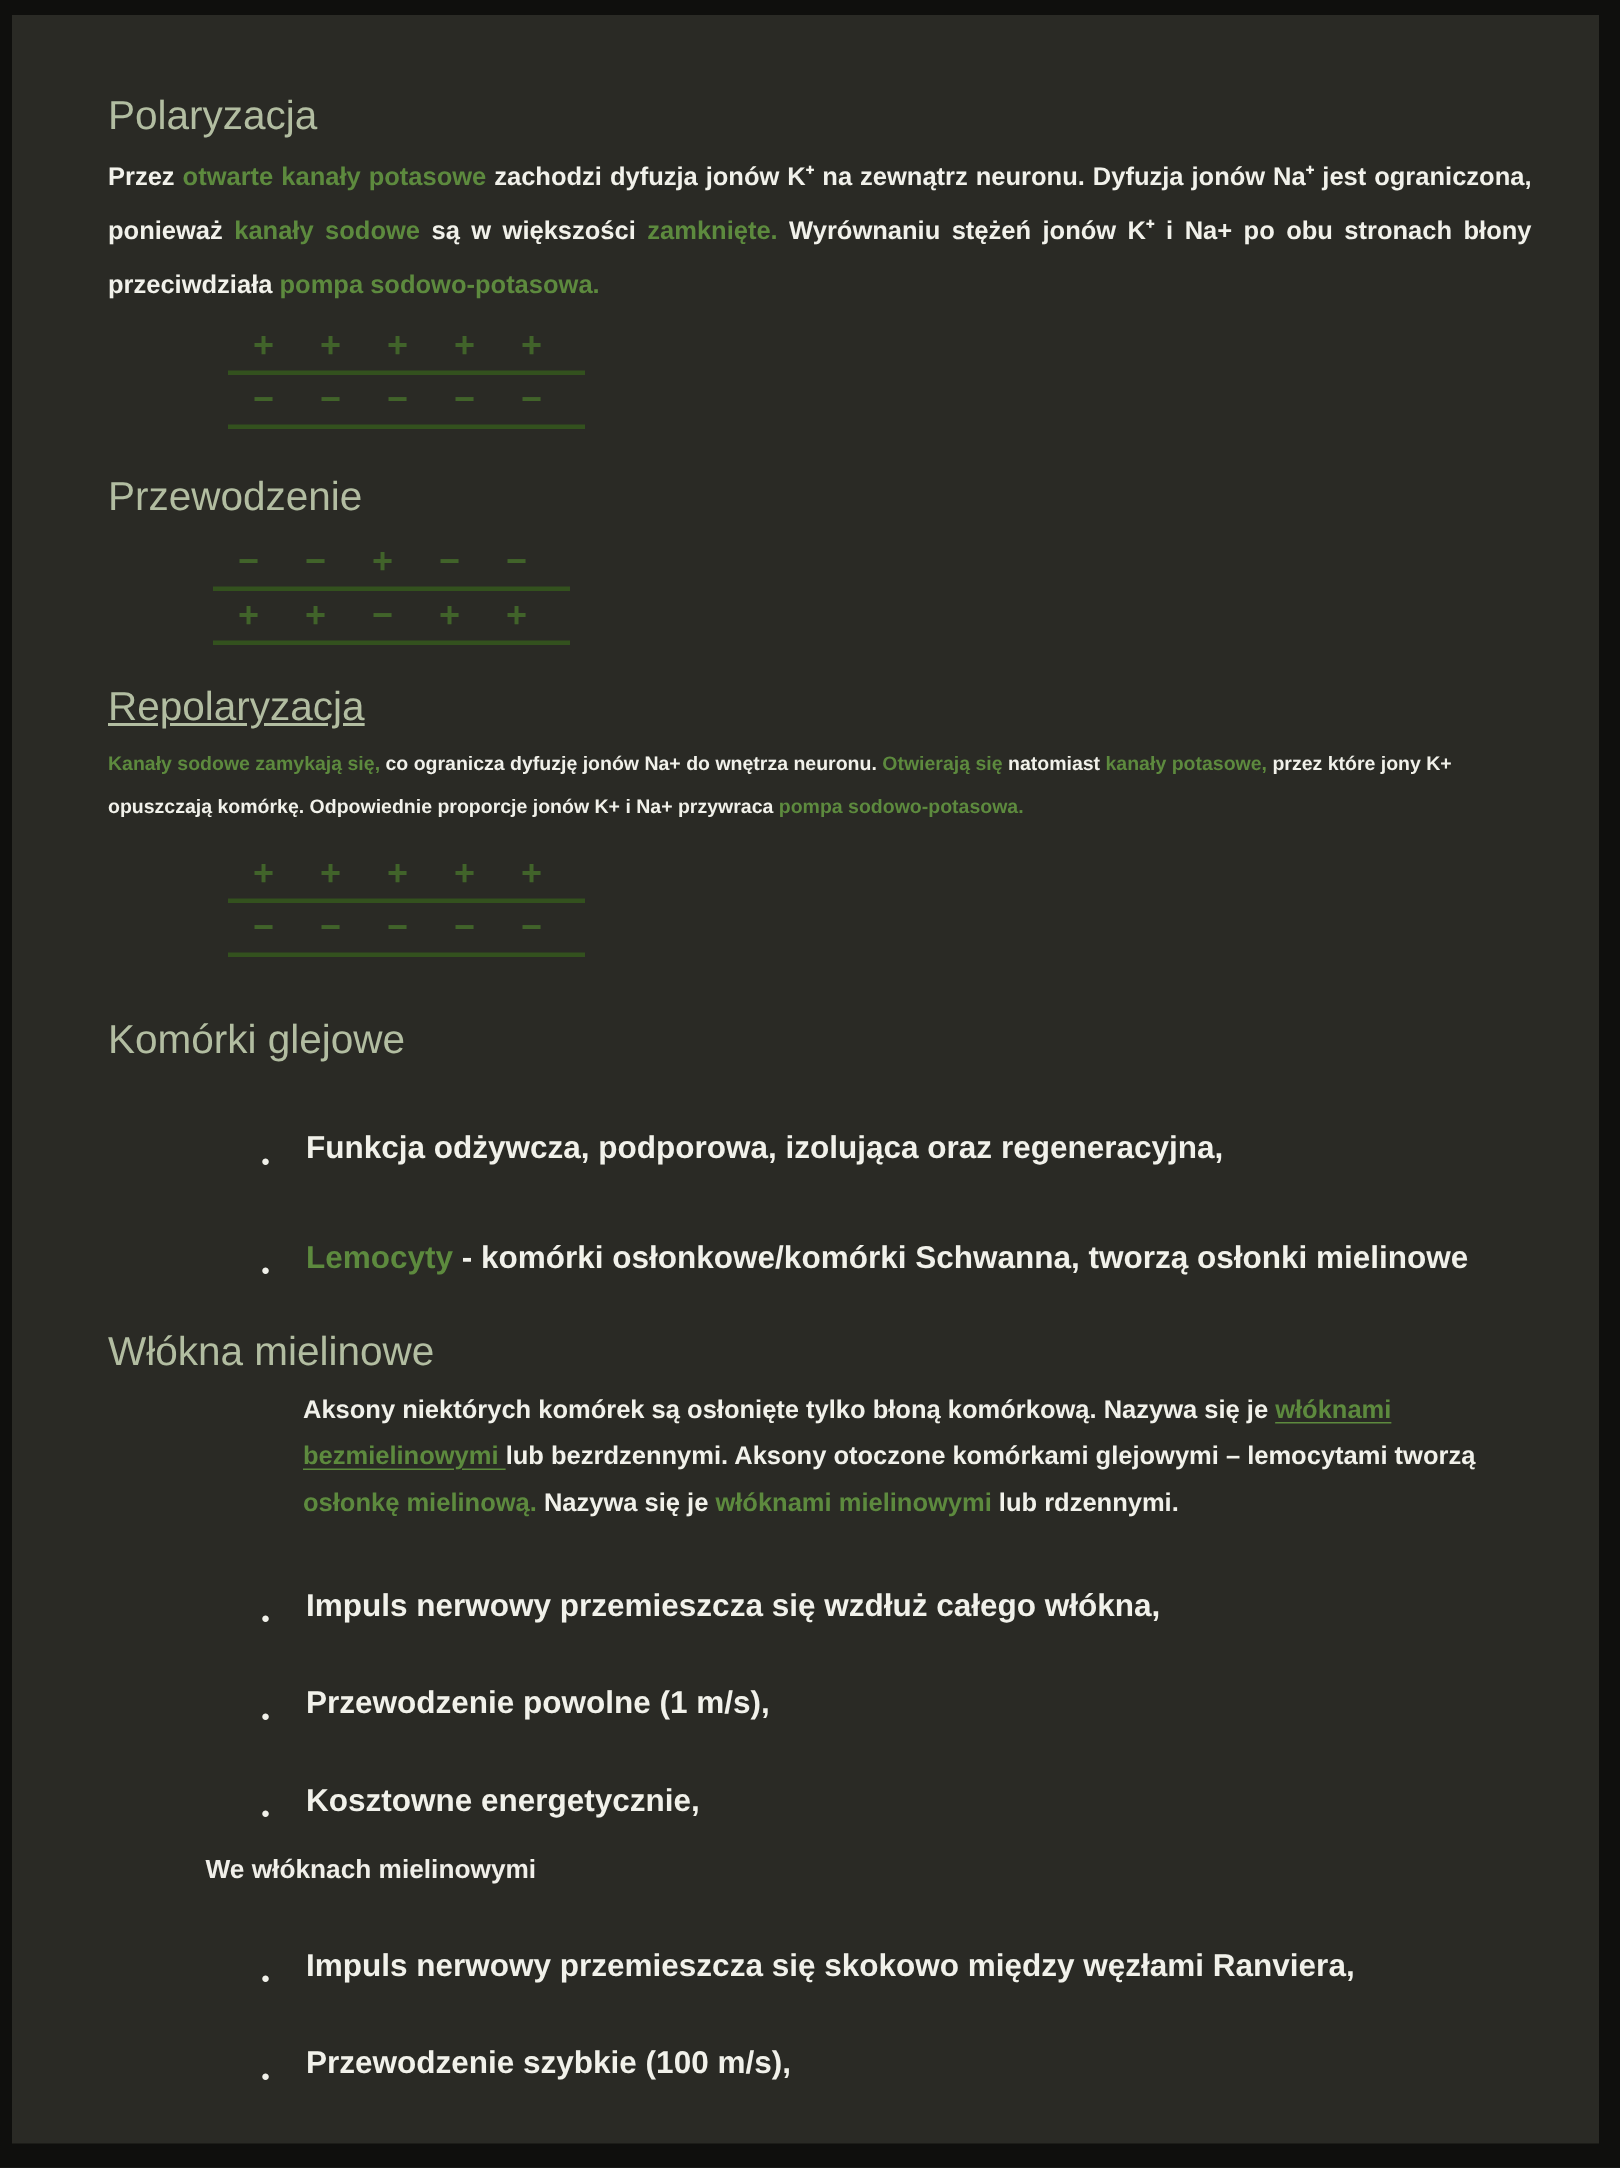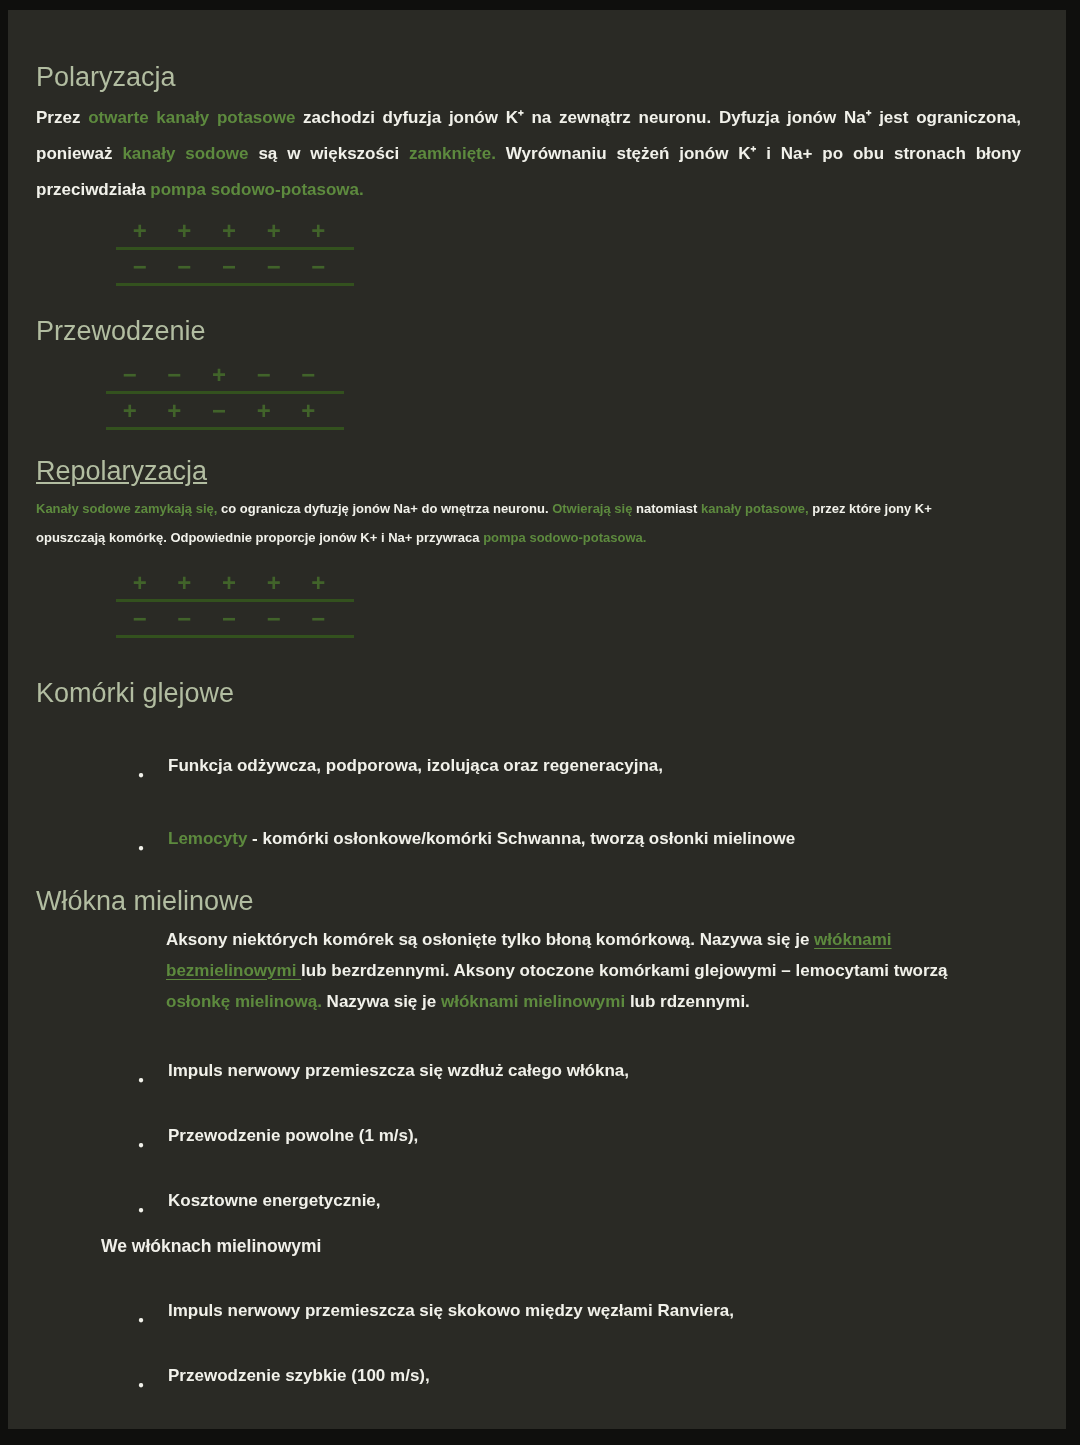--- a/index.html
+++ b/index.html
@@ -3,21 +3,21 @@
 <meta charset="utf-8">
 <style>
   html,body{margin:0;padding:0;background:#101010;}
   .page{
     width:1080px;height:1445px;background:#0f0f0d;
     box-sizing:border-box;padding:10px 14px 16px 8px;
     font-family:"Liberation Sans",sans-serif;
   }
   .content{
     width:100%;height:100%;background:#2a2a25;box-sizing:border-box;
-    padding:52px 45px 30px 28px;overflow:hidden;
+    padding:52px 45px 30px 64px;overflow:hidden;
   }
   .h-green{
     color:#b2bda1;font-size:27px;font-weight:400;margin:0 0 8px 0;line-height:30px;
   }
   .para{
     font-size:17px;font-weight:700;line-height:36px;margin:0;
   }
   .para.justify{text-align:justify;}
   .para.small{font-size:13px;line-height:29px;max-width:900px;}
   .seg-w{color:#f1f1ea;}
@@ -26,21 +26,21 @@
   .diagram{width:238px;}
   .charge-row{
     color:#41632a;font-size:24px;font-weight:700;letter-spacing:12px;
     text-align:center;line-height:26px;padding-bottom:3px;
     border-bottom:3px solid #33511e;margin-bottom:4px;white-space:nowrap;
   }
   ul.bullets{
     list-style:none;margin:0;padding:0;
   }
   ul.bullets li{
-    position:relative;padding-left:32px;font-size:17px;font-weight:700;margin-top:43px;
+    position:relative;padding-left:32px;font-size:21px;font-weight:700;margin-top:43px;
   }
   ul.bullets li::before{
     content:"●";position:absolute;left:2px;top:50%;transform:translateY(-52%);
     font-size:10px;color:#f1f1ea;top:9px;transform:none;
   }
   ul.glejowe{margin:4px 0 0 100px;}
   ul.glejowe li{line-height:30px;max-width:840px;margin-bottom:0;}
   .wlokna-para{margin:6px 0 0 130px;max-width:822px;font-size:17px;line-height:31px;}
   .subhead{
     color:#f0efe9;font-size:17.5px;font-weight:700;margin:24px 0 0 65px;

